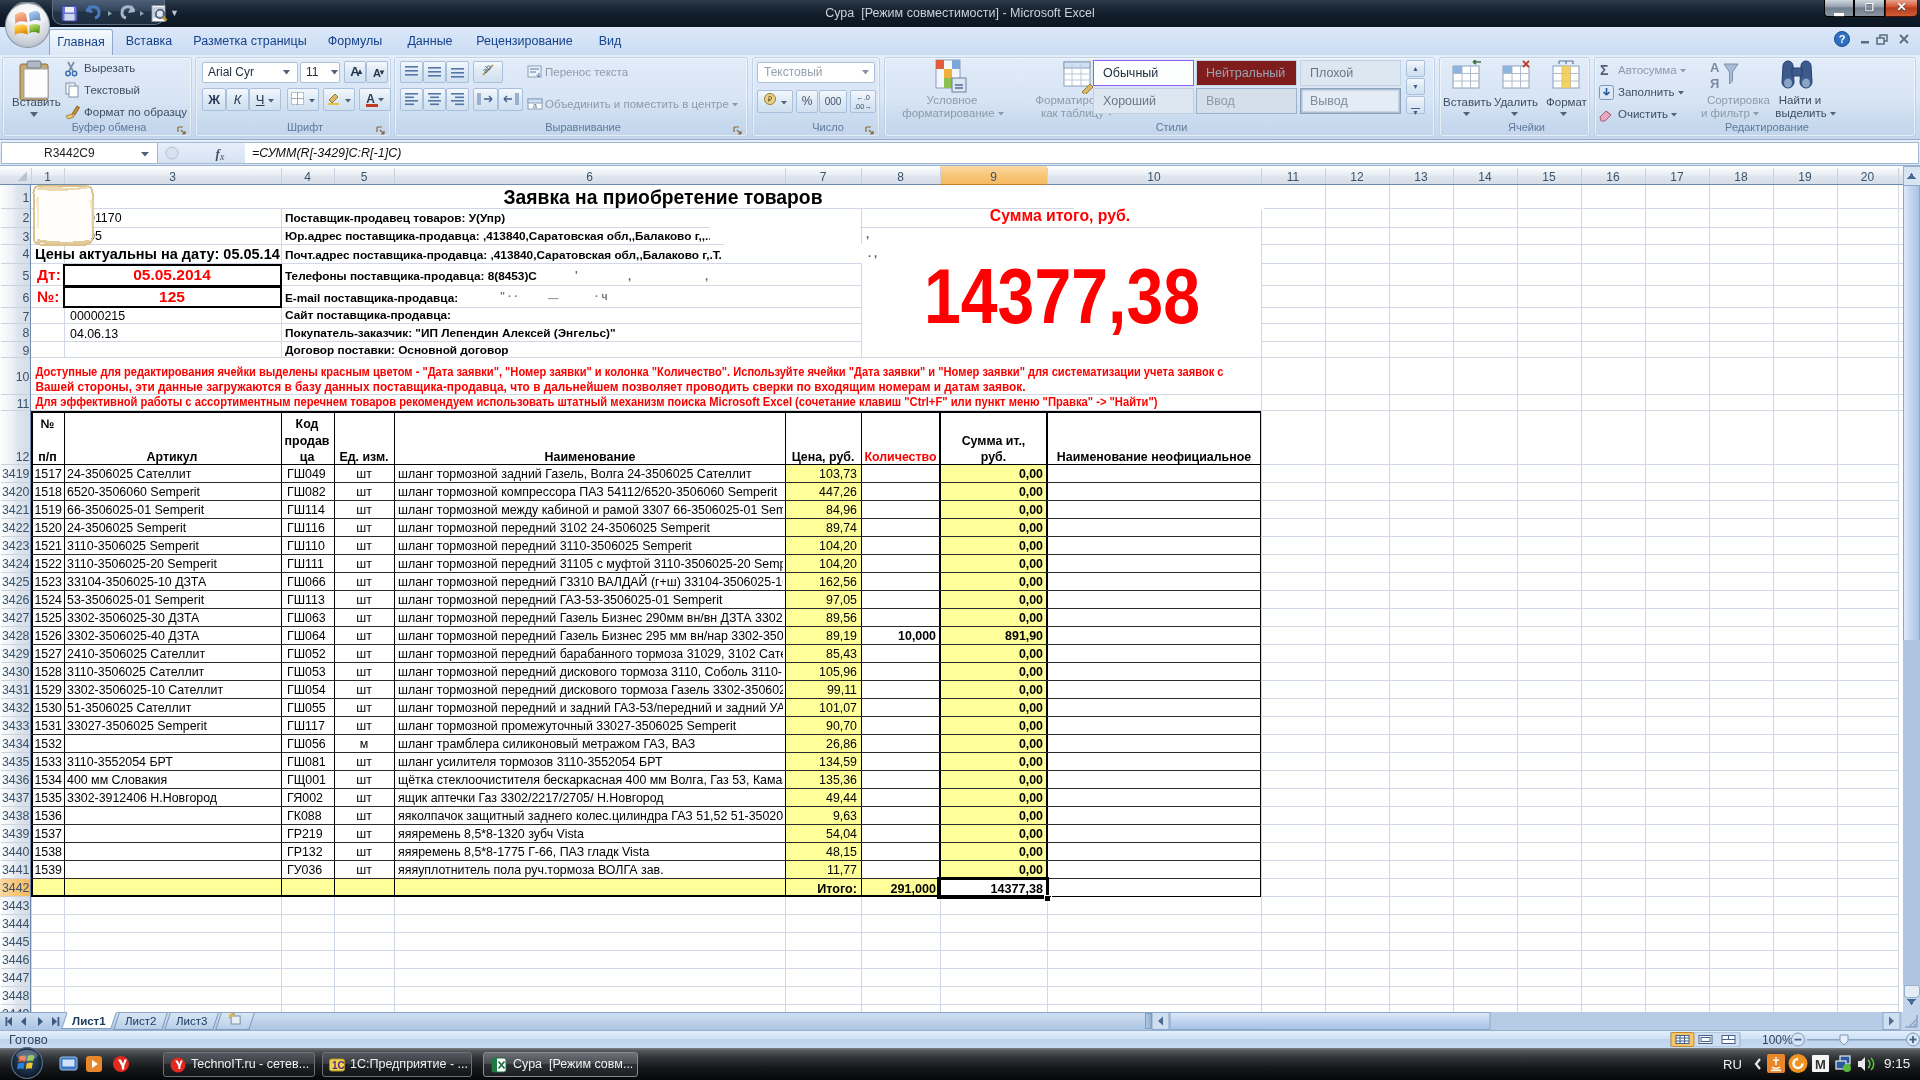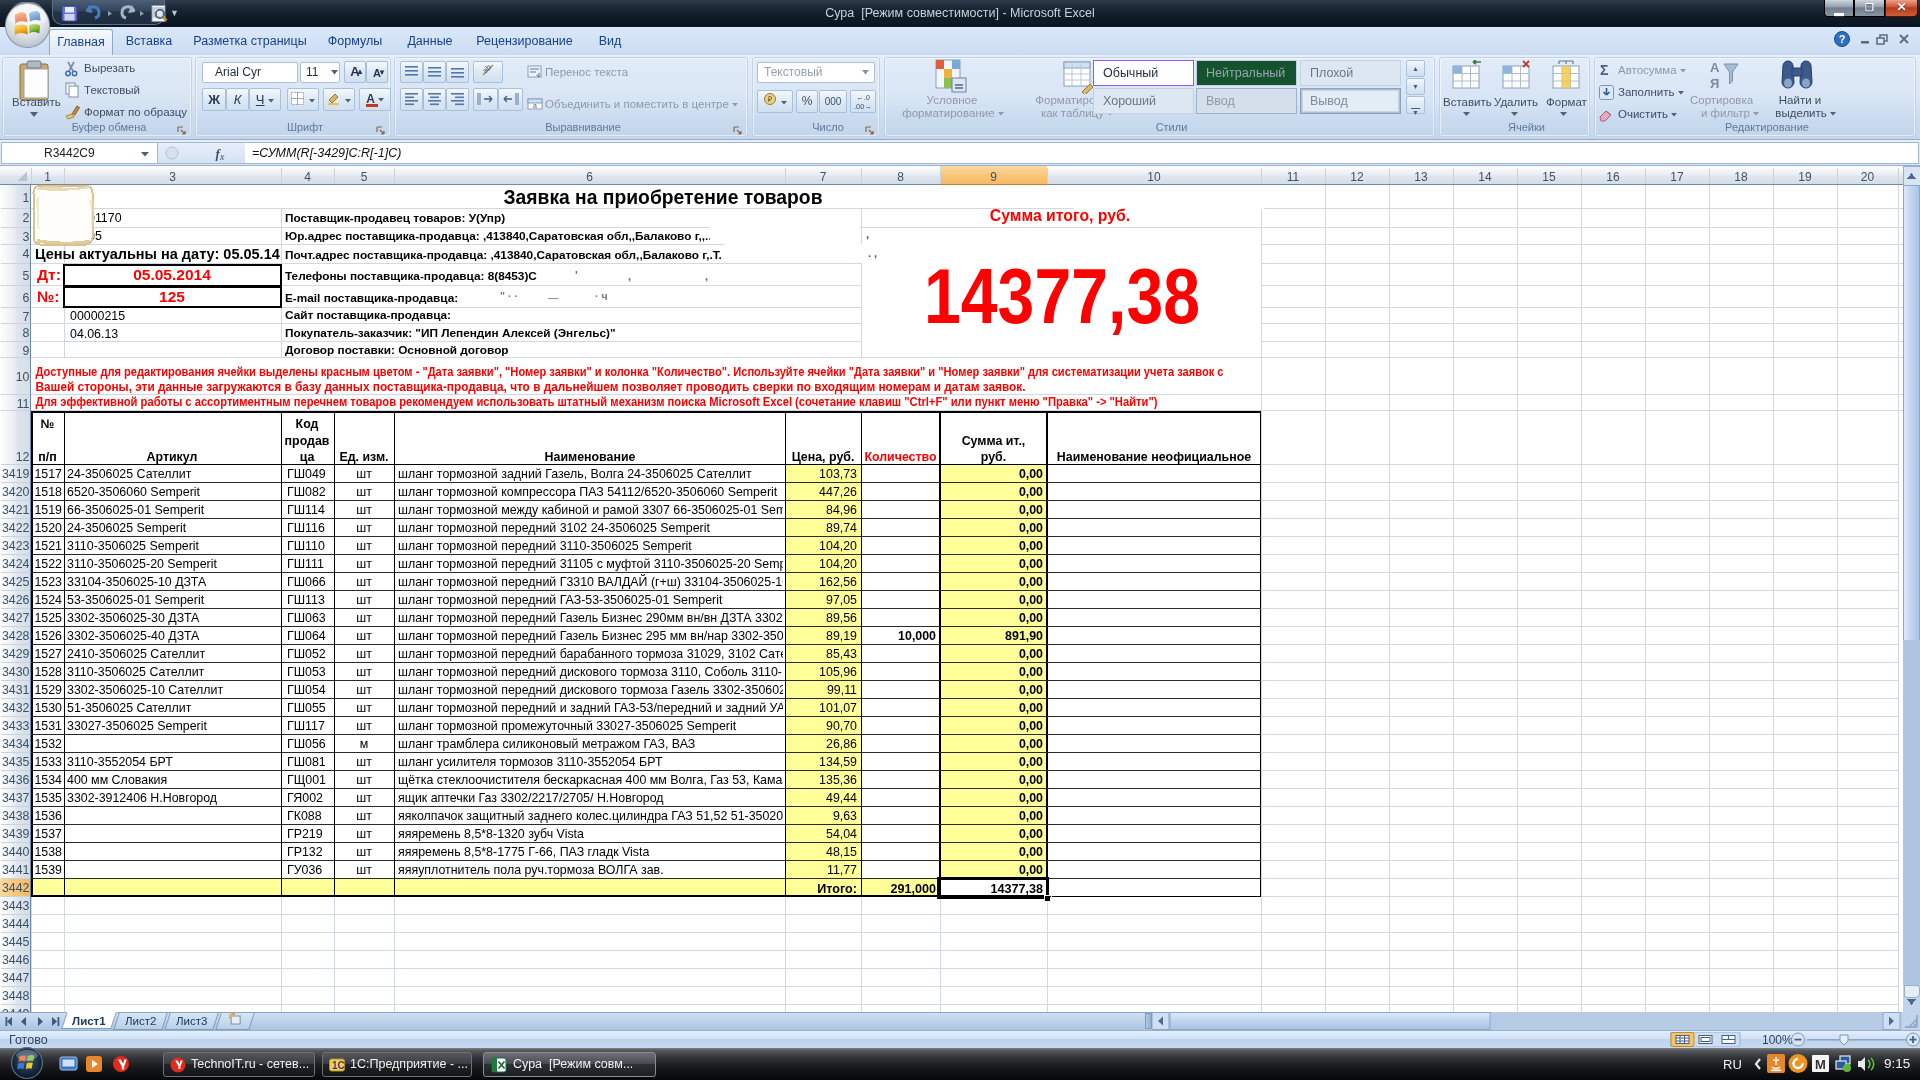--- a/index.html
+++ b/index.html
@@ -200,21 +200,21 @@
       <rect x="2" y="1" width="9" height="11" fill="#fff" stroke="#7d91ab"></rect>
       <rect x="5" y="4" width="9" height="11" fill="#fff" stroke="#7d91ab"></rect>
       <path d="M3 0 l4 0 M3 2 l4 0" stroke="#aebdd0"></path>
     </svg>
     <div class="abs rbtxt" style="left:84px;top:84px">Текстовый</div>
 <svg class="abs" style="left:64px;top:104px" width="16" height="16" viewBox="0 0 16 16">
       <path d="M2 12 l6 -2 2 3 -6 2 z" fill="#e8c87a" stroke="#a88a40"></path>
       <path d="M8 10 l5 -8 2.5 1.5 -5 8" fill="#c98a3a" stroke="#8a5f20"></path>
     </svg>
     <div class="abs rbtxt" style="left:84px;top:106px">Формат по образцу</div>
-<div class="abs inbox" style="left:202px;top:62px;width:96px;height:21px;line-height:19px;padding-left:12px">Arial Cyr <svg class="ddarrow" style="margin-left:26px" width="7" height="5">
+<div class="abs inbox" style="left:202px;top:62px;width:96px;height:21px;line-height:19px;padding-left:5px">Arial Cyr <svg class="ddarrow" style="margin-left:26px" width="7" height="5">
         <path d="M0 0 h7 l-3.5 4.5 z" fill="#4f6078"></path>
       </svg></div>
 <div class="abs inbox" style="left:300px;top:62px;width:40px;height:21px;line-height:19px;padding-left:5px">11 <svg class="ddarrow" style="margin-left:9px" width="7" height="5">
         <path d="M0 0 h7 l-3.5 4.5 z" fill="#4f6078"></path>
       </svg></div>
 <div class="abs sbtn" style="left:344px;top:61px;width:22px;height:22px;text-align:center;font-size:13px;color:#24364e;line-height:20px"><b>A</b><span style="position:absolute;top:0px;right:1px;font-size:8px">▲</span></div>
 <div class="abs sbtn" style="left:366px;top:61px;width:22px;height:22px;text-align:center;font-size:11px;color:#24364e;line-height:22px"><b>A</b><span style="position:absolute;top:0px;right:1px;font-size:8px">▼</span></div>
 <div class="abs sbtn" style="left:202px;top:88px;width:24px;height:23px;text-align:center;font-weight:bold;font-size:13px;color:#2a3c54;line-height:21px">Ж</div>
 <div class="abs sbtn" style="left:226px;top:88px;width:23px;height:23px;text-align:center;font-style:italic;font-size:13px;color:#2a3c54;line-height:21px">К</div>
 <div class="abs sbtn" style="left:249px;top:88px;width:32px;height:23px;text-align:center;font-size:13px;color:#2a3c54;line-height:21px"><u>Ч</u> <svg class="ddarrow" width="6" height="4">
@@ -326,21 +326,21 @@
 <rect x="2" y="4" width="26" height="24" fill="#fff" stroke="#8aa0ba"></rect>
 <rect x="2" y="4" width="26" height="6" fill="#cfe0f2" stroke="#8aa0ba"></rect>
 <path d="M2 16 h26 M2 22 h26 M10 4 v24 M19 4 v24" stroke="#b8c8da"></path>
 <path d="M20 34 l8 -8 3 3 -8 8 z" fill="#d8b86a" stroke="#9a7a30"></path>
 </svg>
     <div class="abs rbtxt gray" style="left:1022px;top:94px;text-align:center;width:110px">Форматировать</div>
 <div class="abs rbtxt gray" style="left:1022px;top:107px;text-align:center;width:110px">как таблицу <svg class="ddarrow" width="6" height="4">
         <path d="M0 0 h6 l-3 3.5 z" fill="#8e9aa9"></path>
       </svg></div>
 <div class="abs " style="left:1093px;top:60px;width:101px;height:26px;background:#fdfefe;border:1px solid #8b5cf6; color:#1f2c3d;font-size:12.5px;line-height:24px;padding-left:9px;overflow:hidden">Обычный</div>
-<div class="abs " style="left:1196px;top:60px;width:101px;height:26px;background:#14532d;border:1px solid #c3d2e2; color:#98a4b2;font-size:12.5px;line-height:24px;padding-left:9px;overflow:hidden">Нейтральный</div>
+<div class="abs " style="left:1196px;top:60px;width:101px;height:26px;background:#7f1d1d;border:1px solid #c3d2e2; color:#98a4b2;font-size:12.5px;line-height:24px;padding-left:9px;overflow:hidden">Нейтральный</div>
 <div class="abs " style="left:1300px;top:60px;width:101px;height:26px;background:#dde7f2;border:1px solid #c3d2e2; color:#6a7684;font-size:12.5px;line-height:24px;padding-left:9px;overflow:hidden">Плохой</div>
 <div class="abs " style="left:1093px;top:88px;width:101px;height:26px;background:#dde7f2;border:1px solid #c3d2e2; color:#6a7684;font-size:12.5px;line-height:24px;padding-left:9px;overflow:hidden">Хороший</div>
 <div class="abs " style="left:1196px;top:88px;width:101px;height:26px;background:#d4dfeb;border:1px solid #9db2c8; color:#8e9aa9;font-size:12.5px;line-height:24px;padding-left:9px;overflow:hidden">Ввод</div>
 <div class="abs " style="left:1300px;top:88px;width:101px;height:26px;background:#e4ecf5;border:1px solid #8ba2bc;box-shadow:inset 0 0 0 1.5px #aebfd2; color:#7e8b9b;font-size:12.5px;line-height:24px;padding-left:9px;overflow:hidden">Вывод</div>
 <div class="abs sbtn" style="left:1406px;top:60px;width:19px;height:17px;text-align:center;font-size:7px;color:#44608a;line-height:15px">▲</div>
 <div class="abs sbtn" style="left:1406px;top:78px;width:19px;height:17px;text-align:center;font-size:7px;color:#44608a;line-height:15px">▼</div>
 <div class="abs sbtn" style="left:1406px;top:96px;width:19px;height:18px;text-align:center;font-size:7px;color:#44608a;line-height:8px"><span style="display:block;border-bottom:1px solid #44608a;margin:3px 4px 0">&nbsp;</span>▼</div>
 <svg class="abs" style="left:1449px;top:60px" width="36" height="36" viewBox="0 0 36 36">
 <g>
         <rect x="4" y="6" width="26" height="22" fill="#fff" stroke="#8aa0ba"></rect>
@@ -393,21 +393,21 @@
       <path d="M7 4 l5 4" stroke="#a86080"></path>
     </svg>
     <div class="abs rbtxt" style="left:1618px;top:108px">Очистить <svg class="ddarrow" width="6" height="4">
         <path d="M0 0 h6 l-3 3.5 z" fill="#4f6078"></path>
       </svg></div>
 <svg class="abs" style="left:1702px;top:58px" width="40" height="36" viewBox="0 0 40 36">
 <text x="8" y="14" font-size="13" font-weight="bold" fill="#7a8aa0">А</text>
 <text x="8" y="30" font-size="13" font-weight="bold" fill="#7a8aa0">Я</text>
 <path d="M22 6 h14 l-5.5 8 v9 l-3 3 v-12 z" fill="#a8bdd4" stroke="#7a92ae"></path>
 </svg>
-    <div class="abs rbtxt gray" style="left:1690px;top:94px;width:80px;text-align:left">Сортировка</div>
+    <div class="abs rbtxt gray" style="left:1690px;top:94px;width:80px;text-align:right">Сортировка</div>
 <div class="abs rbtxt gray" style="left:1690px;top:107px;width:80px;text-align:center">и фильтр <svg class="ddarrow" width="6" height="4">
         <path d="M0 0 h6 l-3 3.5 z" fill="#8e9aa9"></path>
       </svg></div>
 <svg class="abs" style="left:1777px;top:58px" width="40" height="36" viewBox="0 0 40 36">
 <g fill="#3c5a8c" stroke="#22406e">
 <path d="M6 8 a5 5 0 0 1 10 0 l1 16 a6 6 0 0 1 -12 0 z"></path>
 <path d="M24 8 a5 5 0 0 1 10 0 l1 16 a6 6 0 0 1 -12 0 z"></path>
 <rect x="15" y="10" width="10" height="8"></rect>
 </g>
 <ellipse cx="11" cy="25" rx="4" ry="4.5" fill="#8aa4c8"></ellipse>
@@ -1121,21 +1121,21 @@
 <path d="M60 4.5 h2.8 l2.4 4.2 1.2 -4.2 h2.4 l-2.6 6.8 v3.2 h-2.4 v-3.2 z" fill="#fff"></path>
 </svg>
     <div class="abs tbtn" style="left:163px;width:152px;padding-left:27px">TechnoIT.ru - сетев...<svg style="position:absolute;left:6px;top:4px" width="16" height="16" viewBox="0 0 16 16">
         <circle cx="8" cy="8" r="7.5" fill="#e02a1e"></circle>
         <path d="M5.2 3.5h2.4l2 3.6 1 -3.6h2l-2.2 5.8v2.8h-2v-2.8z" fill="#fff"></path>
       </svg></div>
 <div class="abs tbtn" style="left:322px;width:150px;padding-left:27px">1С:Предприятие - ...<svg style="position:absolute;left:6px;top:4px" width="16" height="16" viewBox="0 0 16 16">
         <rect x="0.5" y="2" width="15" height="12" rx="2" fill="#f2d44c" stroke="#a8922a"></rect>
         <text x="3" y="12" font-size="10" font-weight="bold" fill="#5a2a8a" font-family="Liberation Sans">1С</text>
       </svg></div>
-<div class="abs tbtn active" style="left:483px;width:173px;padding-left:29px">Сура&nbsp; [Режим совм...<svg style="position:absolute;left:7px;top:4px" width="16" height="16" viewBox="0 0 16 16">
+<div class="abs tbtn active" style="left:483px;width:155px;padding-left:29px">Сура&nbsp; [Режим совм...<svg style="position:absolute;left:7px;top:4px" width="16" height="16" viewBox="0 0 16 16">
         <rect x="1" y="1" width="14" height="14" rx="2" fill="#fff" stroke="#1a6e38"></rect>
         <rect x="1" y="1" width="5" height="14" fill="#1f7a40"></rect>
         <path d="M7.5 4.5 l6 7 m0 -7 l-6 7" stroke="#1a6e38" stroke-width="1.7"></path>
       </svg></div>
 <div class="abs " style="left:1723px;top:1057px;color:#f2f2f2;font-size:13px">RU</div>
 <svg class="abs" style="left:1752px;top:1053px" width="130" height="22" viewBox="0 0 130 22">
 <path d="M8 6 l-4 5 4 5" stroke="#e8e8e8" stroke-width="2.2" fill="none"></path>
 <rect x="15" y="1" width="18" height="19" rx="2" fill="#e8872a"></rect>
 <path d="M20 14 q4 3 8 0 M24 4 v8 M21 6.5 q3 2.5 6 0" stroke="#fff" stroke-width="1.4" fill="none"></path>
 <rect x="19" y="16.5" width="10" height="1.6" fill="#fff"></rect>

